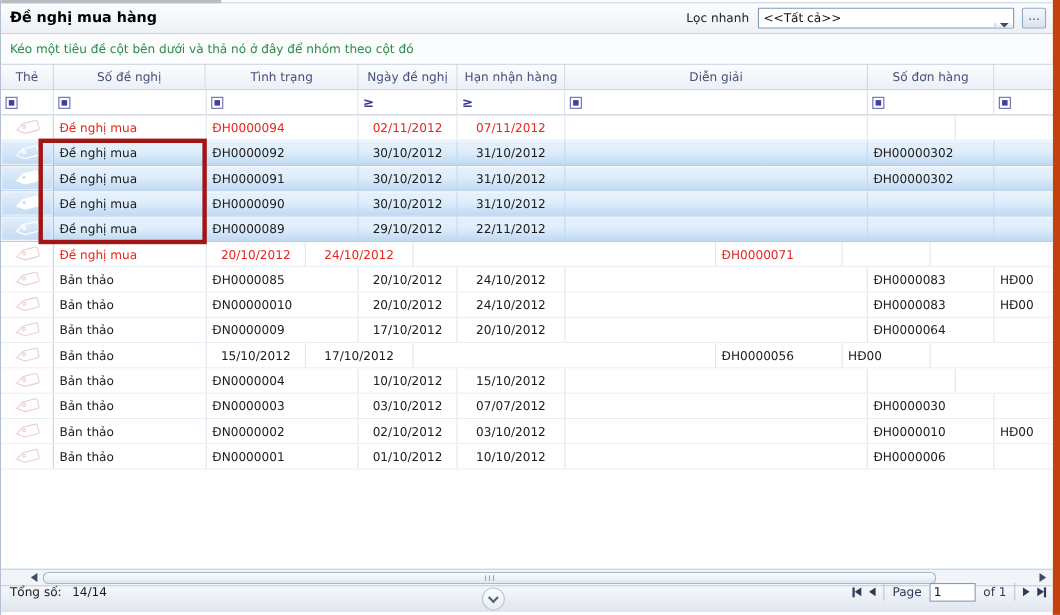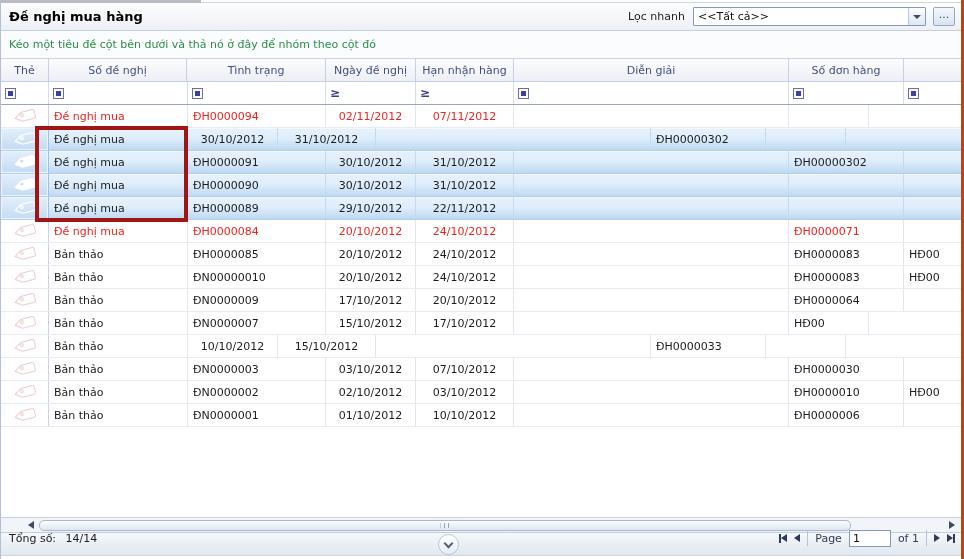--- a/index.html
+++ b/index.html
@@ -3,40 +3,40 @@
 <meta charset="utf-8">
 <style>
   * { box-sizing: border-box; margin: 0; padding: 0; }
   html,body { width: 964px; height: 559px; overflow: hidden; }
   body {
     font-family: "DejaVu Sans", "Liberation Sans", sans-serif;
     font-size: 11px; color: #1c1c1c; background: #fff;
   }
   .app {
     position: relative; width: 964px; height: 559px;
-    border-left: 1px solid #b4c0d2; border-right: 3px solid #c2410c;
+    border-left: 1px solid #b4c0d2; border-right: 7px solid #c2410c;
     background: #fff; overflow: hidden;
   }
   
   .top-strip { height: 3px; background: #fdfdfe; border-bottom: 1px solid #cdd6e2; position: relative; }
   .top-strip .dark-seg { position: absolute; left: 0; top: 0; height: 3px; width: 200px; background: #b9bcc2; }
 
   
   .titlebar {
     height: 28px; display: flex; align-items: center;
     padding: 0 6px 0 8px;
     background: linear-gradient(#fcfdfe, #edf0f5);
     border-bottom: 1px solid #c6cfdd;
   }
   .title { font-size: 13px; font-weight: bold; color: #000; flex: 0 0 auto; }
   .titlebar .spacer { flex: 1; }
   .qf-label { color: #222; margin-right: 8px; }
   .combo {
     display: flex; width: 233px; height: 19px;
-    border: 1px solid #8399b9; background: #fff; border-radius: 1px;
+    border: 1px solid #8399b9; background: #fff; border-radius: 1px; align-items: flex-end;
   }
   .combo-value { flex: 1; padding: 2px 4px; color: #111; white-space: nowrap; overflow: hidden; }
   .combo-btn {
     width: 17px; border-left: 1px solid #b7c5da;
     background: linear-gradient(#fdfefe, #dde6f1);
     display: flex; align-items: center; justify-content: center;
   }
   .combo-arrow { width: 0; height: 0; border-left: 4px solid transparent; border-right: 4px solid transparent; border-top: 4px solid #3e4a66; }
   .more-btn {
     margin-left: 7px; width: 22px; height: 19px; border: 1px solid #93a9c8; border-radius: 2px;
@@ -236,20 +236,21 @@
         <div class="grid-row data-row selected">
           <div class="cell c0">
             <svg width="26" height="16" viewBox="0 0 26 16" class="tag-icon tag-wout">
               <g transform="rotate(-14 13 8)">
                 <path d="M3 8 L9.5 3.5 H21.5 Q23 3.5 23 5 V11 Q23 12.5 21.5 12.5 H9.5 Z"></path>
                 <circle cx="10.2" cy="6.4" r="1.4"></circle>
               </g>
             </svg>
           </div>
           <div class="cell c1">Đề nghị mua</div>
+          <div class="cell c2">ĐH0000092</div>
           <div class="cell c3">30/10/2012</div>
           <div class="cell c4">31/10/2012</div>
           <div class="cell c5"></div>
           <div class="cell c6">ĐH00000302</div>
           <div class="cell c7"></div>
         </div>
         <div class="grid-row data-row selected">
           <div class="cell c0">
             <svg width="26" height="16" viewBox="0 0 26 16" class="tag-icon tag-wfill">
               <g transform="rotate(-14 13 8)">
@@ -303,21 +304,20 @@
         <div class="grid-row data-row red-row">
           <div class="cell c0">
             <svg width="26" height="16" viewBox="0 0 26 16" class="tag-icon tag-pink">
               <g transform="rotate(-14 13 8)">
                 <path d="M3 8 L9.5 3.5 H21.5 Q23 3.5 23 5 V11 Q23 12.5 21.5 12.5 H9.5 Z"></path>
                 <circle cx="10.2" cy="6.4" r="1.4"></circle>
               </g>
             </svg>
           </div>
           <div class="cell c1">Đề nghị mua</div>
-          <div class="cell c2">ĐH0000084</div>
           <div class="cell c3">20/10/2012</div>
           <div class="cell c4">24/10/2012</div>
           <div class="cell c5"></div>
           <div class="cell c6">ĐH0000071</div>
           <div class="cell c7"></div>
         </div>
         <div class="grid-row data-row">
           <div class="cell c0">
             <svg width="26" height="16" viewBox="0 0 26 16" class="tag-icon tag-pink">
               <g transform="rotate(-14 13 8)">
@@ -371,55 +371,55 @@
         <div class="grid-row data-row">
           <div class="cell c0">
             <svg width="26" height="16" viewBox="0 0 26 16" class="tag-icon tag-pink">
               <g transform="rotate(-14 13 8)">
                 <path d="M3 8 L9.5 3.5 H21.5 Q23 3.5 23 5 V11 Q23 12.5 21.5 12.5 H9.5 Z"></path>
                 <circle cx="10.2" cy="6.4" r="1.4"></circle>
               </g>
             </svg>
           </div>
           <div class="cell c1">Bản thảo</div>
-          <div class="cell c2">ĐN0000007</div>
           <div class="cell c3">15/10/2012</div>
           <div class="cell c4">17/10/2012</div>
           <div class="cell c5"></div>
+          <div class="cell c6">ĐH0000056</div>
           <div class="cell c7">HĐ00</div>
         </div>
         <div class="grid-row data-row">
           <div class="cell c0">
             <svg width="26" height="16" viewBox="0 0 26 16" class="tag-icon tag-pink">
               <g transform="rotate(-14 13 8)">
                 <path d="M3 8 L9.5 3.5 H21.5 Q23 3.5 23 5 V11 Q23 12.5 21.5 12.5 H9.5 Z"></path>
                 <circle cx="10.2" cy="6.4" r="1.4"></circle>
               </g>
             </svg>
           </div>
           <div class="cell c1">Bản thảo</div>
+          <div class="cell c2">ĐN0000004</div>
           <div class="cell c3">10/10/2012</div>
           <div class="cell c4">15/10/2012</div>
           <div class="cell c5"></div>
-          <div class="cell c6">ĐH0000033</div>
           <div class="cell c7"></div>
         </div>
         <div class="grid-row data-row">
           <div class="cell c0">
             <svg width="26" height="16" viewBox="0 0 26 16" class="tag-icon tag-pink">
               <g transform="rotate(-14 13 8)">
                 <path d="M3 8 L9.5 3.5 H21.5 Q23 3.5 23 5 V11 Q23 12.5 21.5 12.5 H9.5 Z"></path>
                 <circle cx="10.2" cy="6.4" r="1.4"></circle>
               </g>
             </svg>
           </div>
           <div class="cell c1">Bản thảo</div>
           <div class="cell c2">ĐN0000003</div>
           <div class="cell c3">03/10/2012</div>
-          <div class="cell c4">07/10/2012</div>
+          <div class="cell c4">07/07/2012</div>
           <div class="cell c5"></div>
           <div class="cell c6">ĐH0000030</div>
           <div class="cell c7"></div>
         </div>
         <div class="grid-row data-row">
           <div class="cell c0">
             <svg width="26" height="16" viewBox="0 0 26 16" class="tag-icon tag-pink">
               <g transform="rotate(-14 13 8)">
                 <path d="M3 8 L9.5 3.5 H21.5 Q23 3.5 23 5 V11 Q23 12.5 21.5 12.5 H9.5 Z"></path>
                 <circle cx="10.2" cy="6.4" r="1.4"></circle>

